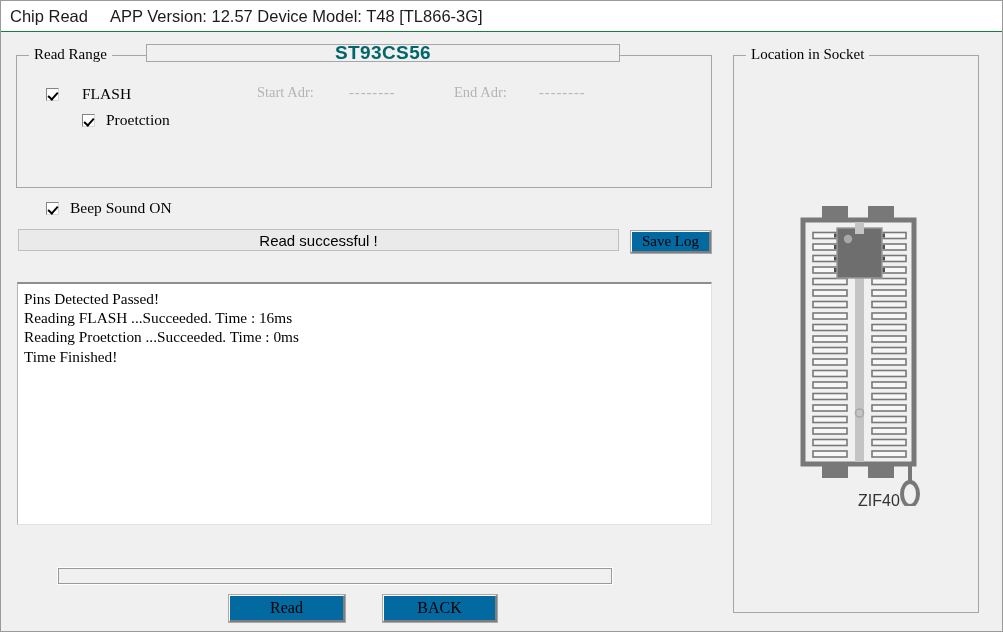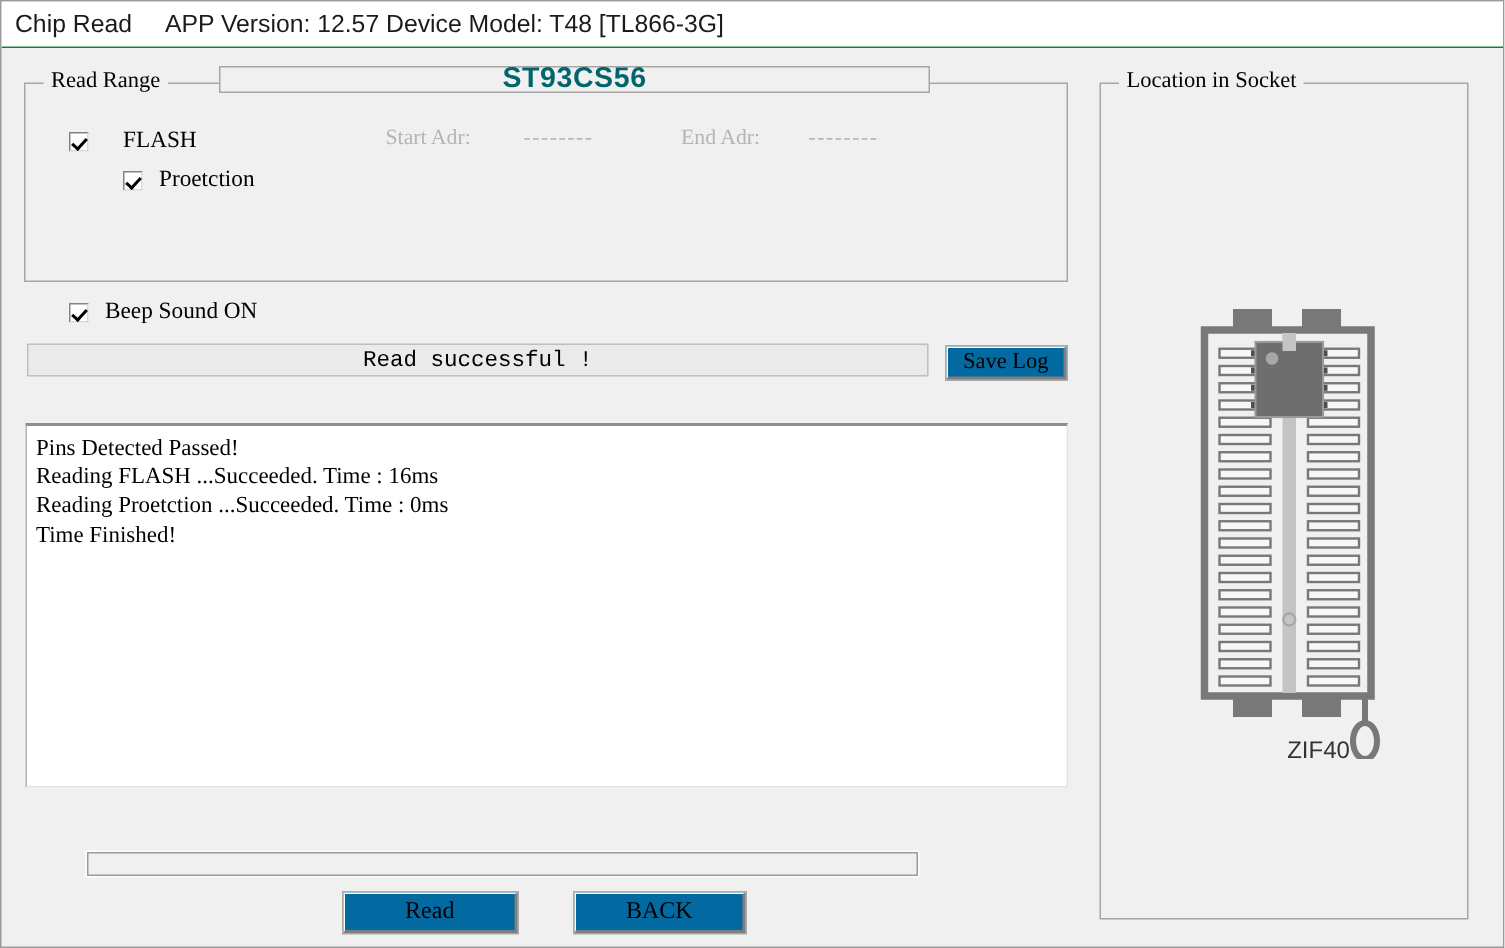--- a/index.html
+++ b/index.html
@@ -144,21 +144,21 @@
     left: 17px;
     top: 228px;
     width: 601px;
     height: 22px;
     box-sizing: border-box;
     border: 1px solid #c0c0c0;
     background: #eaeaea;
     display: flex;
     align-items: center;
     justify-content: center;
-    font-family: Liberation Mono, monospace;
+    font-family: Liberation Sans, sans-serif;
     font-size: 15px;
     color: #000000;
   }
 
   .btn {
     box-sizing: border-box;
     background: #0369a1;
     border-top: 1px solid #fbfbfb;
     border-left: 1px solid #fbfbfb;
     border-right: 2px solid #7e7e7e;

